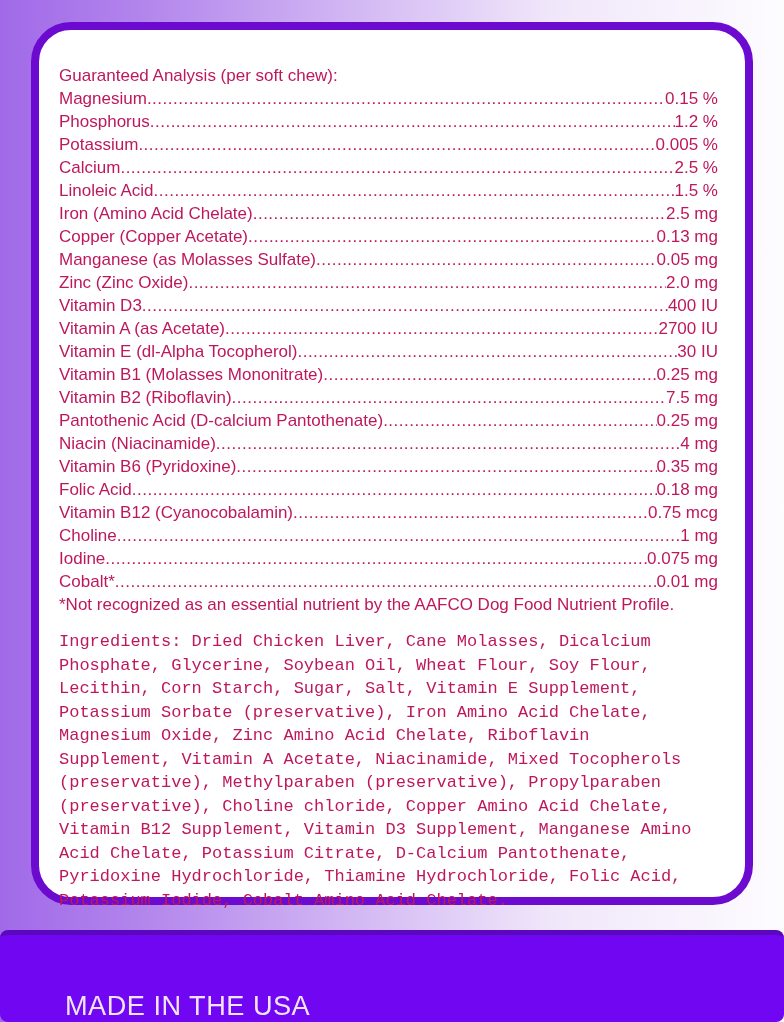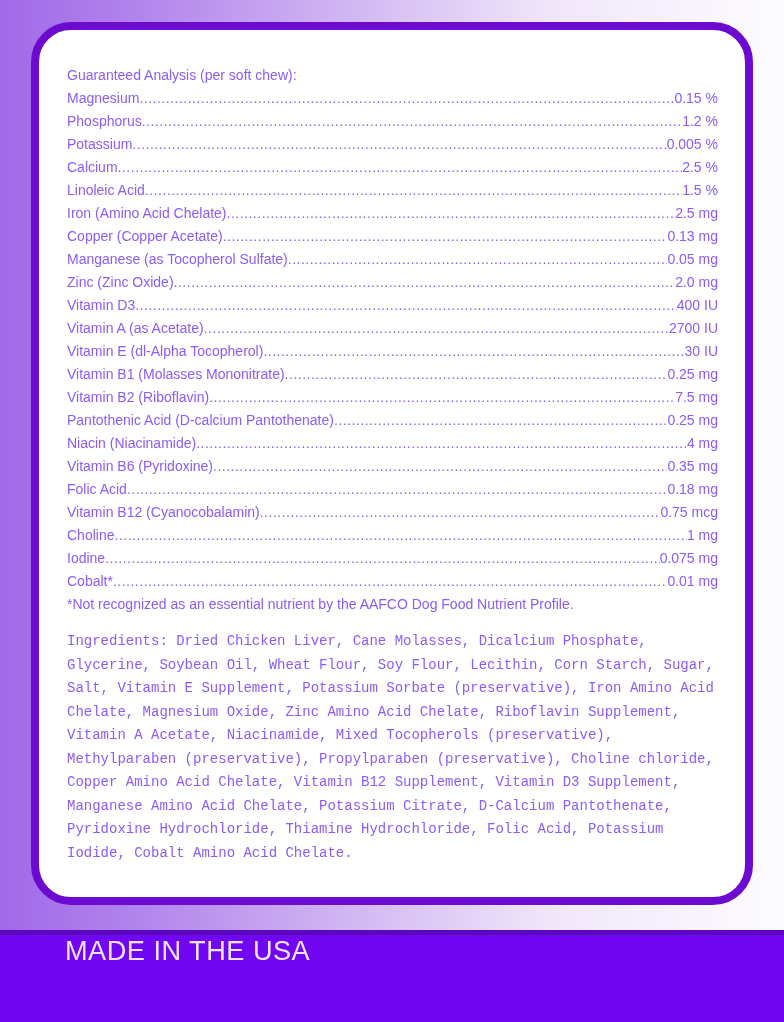--- a/index.html
+++ b/index.html
@@ -14,23 +14,23 @@
     position: absolute;
     left: 31px; top: 22px;
     width: 706px; height: 867px;
     background: #ffffff;
     border: 8px solid #6c0ad0;
     border-radius: 40px;
     box-sizing: content-box;
     padding: 0;
   }
   .card-inner {
-    padding: 34px 27px 0 28px;
-    color: #8b5cf6;
-    font-size: 14px;
+    padding: 34px 27px 0 20px;
+    color: #be185d;
+    font-size: 17px;
     line-height: 23px;
   }
   .title { white-space: nowrap; }
   .rows { }
   .row {
     display: flex;
     align-items: baseline;
     height: 23px;
   }
   .nm { white-space: nowrap; text-align: center; }
@@ -55,21 +55,22 @@
     font-family: Liberation Mono, monospace;
   }
   .band {
     position: absolute;
     left: 0; right: 0; bottom: 0;
     height: 92px;
     background: #7006f2;
     border-top: 5px solid #5a07be;
     box-sizing: border-box;
     display: flex;
-    align-items: flex-start;
+    align-items: flex-end;
+    border-radius: 8px;
   }
   .band-text {
     margin-left: 65px;
     color: #f2e4f8;
     font-size: 28px;
     letter-spacing: 0.5px;
     transform: scaleX(0.97);
     transform-origin: left center;
   }
 </style>
@@ -110,21 +111,21 @@
           <span class="nm">Iron (Amino Acid Chelate)</span>
           <span class="dots"></span>
           <span class="val">2.5 mg</span>
         </div>
       <div class="row">
           <span class="nm">Copper (Copper Acetate)</span>
           <span class="dots"></span>
           <span class="val">0.13 mg</span>
         </div>
       <div class="row">
-          <span class="nm">Manganese (as Tocopherol Sulfate)</span>
+          <span class="nm">Manganese (as Molasses Sulfate)</span>
           <span class="dots"></span>
           <span class="val">0.05 mg</span>
         </div>
       <div class="row">
           <span class="nm">Zinc (Zinc Oxide)</span>
           <span class="dots"></span>
           <span class="val">2.0 mg</span>
         </div>
       <div class="row">
           <span class="nm">Vitamin D3</span>

